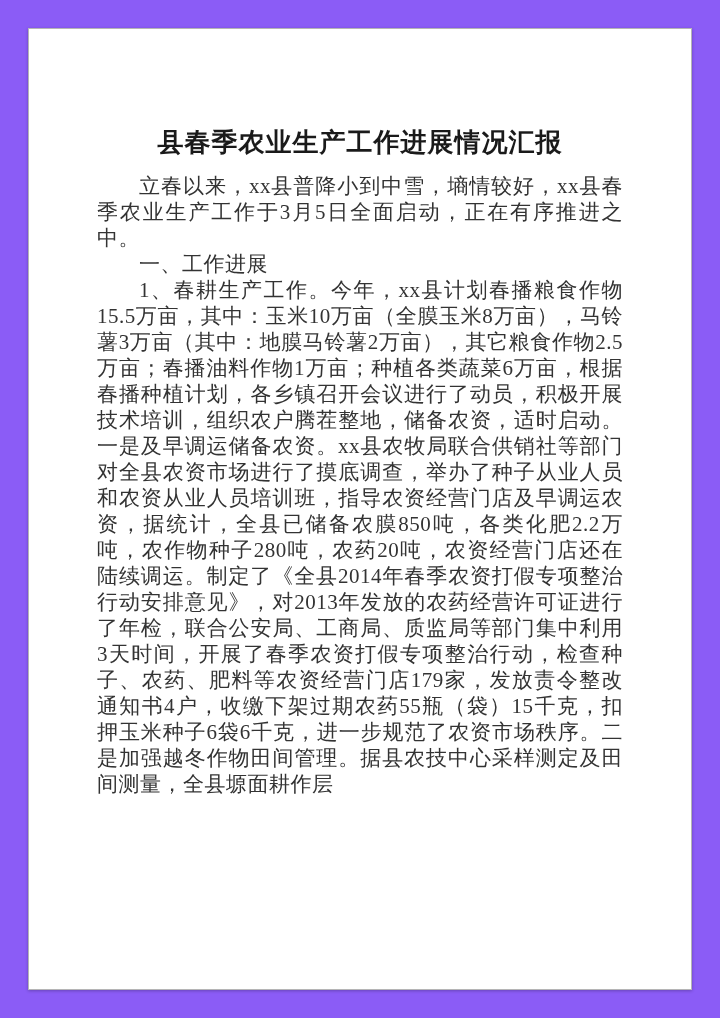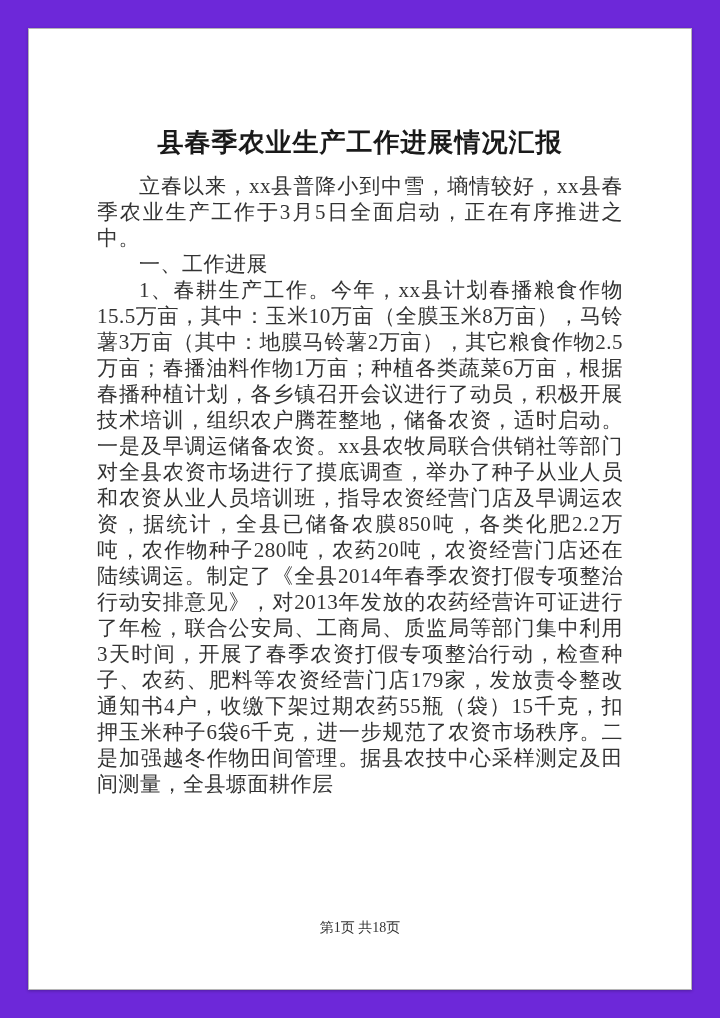--- a/index.html
+++ b/index.html
@@ -5,21 +5,21 @@
   * { margin: 0; padding: 0; box-sizing: border-box; }
   html, body {
     width: 720px;
     height: 1018px;
     background: #cfcfcf;
     font-family: "Liberation Serif", "DejaVu Serif", serif;
   }
   .viewer {
     width: 720px;
     height: 1018px;
-    background: #6d28d9;
+    background: #8b5cf6;
     display: flex;
     justify-content: center;
     align-items: flex-start;
     padding: 28px 0;
   }
   .page {
     width: 664px;
     height: 962px;
     background: #ffffff;
     border: 1px solid #b5b5b5;
@@ -59,15 +59,14 @@
 </style>
 </head>
 <body>
 
 <div class="viewer">
   <div class="page">
     <h1 class="doc-title">县春季农业生产工作进展情况汇报</h1>
     <p class="para">立春以来，xx县普降小到中雪，墒情较好，xx县春季农业生产工作于3月5日全面启动，正在有序推进之中。</p>
     <p class="para">一、工作进展</p>
     <p class="para">1、春耕生产工作。今年，xx县计划春播粮食作物15.5万亩，其中：玉米10万亩（全膜玉米8万亩），马铃薯3万亩（其中：地膜马铃薯2万亩），其它粮食作物2.5万亩；春播油料作物1万亩；种植各类蔬菜6万亩，根据春播种植计划，各乡镇召开会议进行了动员，积极开展技术培训，组织农户腾茬整地，储备农资，适时启动。一是及早调运储备农资。xx县农牧局联合供销社等部门对全县农资市场进行了摸底调查，举办了种子从业人员和农资从业人员培训班，指导农资经营门店及早调运农资，据统计，全县已储备农膜850吨，各类化肥2.2万吨，农作物种子280吨，农药20吨，农资经营门店还在陆续调运。制定了《全县2014年春季农资打假专项整治行动安排意见》，对2013年发放的农药经营许可证进行了年检，联合公安局、工商局、质监局等部门集中利用3天时间，开展了春季农资打假专项整治行动，检查种子、农药、肥料等农资经营门店179家，发放责令整改通知书4户，收缴下架过期农药55瓶（袋）15千克，扣押玉米种子6袋6千克，进一步规范了农资市场秩序。二是加强越冬作物田间管理。据县农技中心采样测定及田间测量，全县塬面耕作层</p>
-    <div class="page-footer">第1页 共18页</div>
   </div>
 </div>
 
 </body></html>

